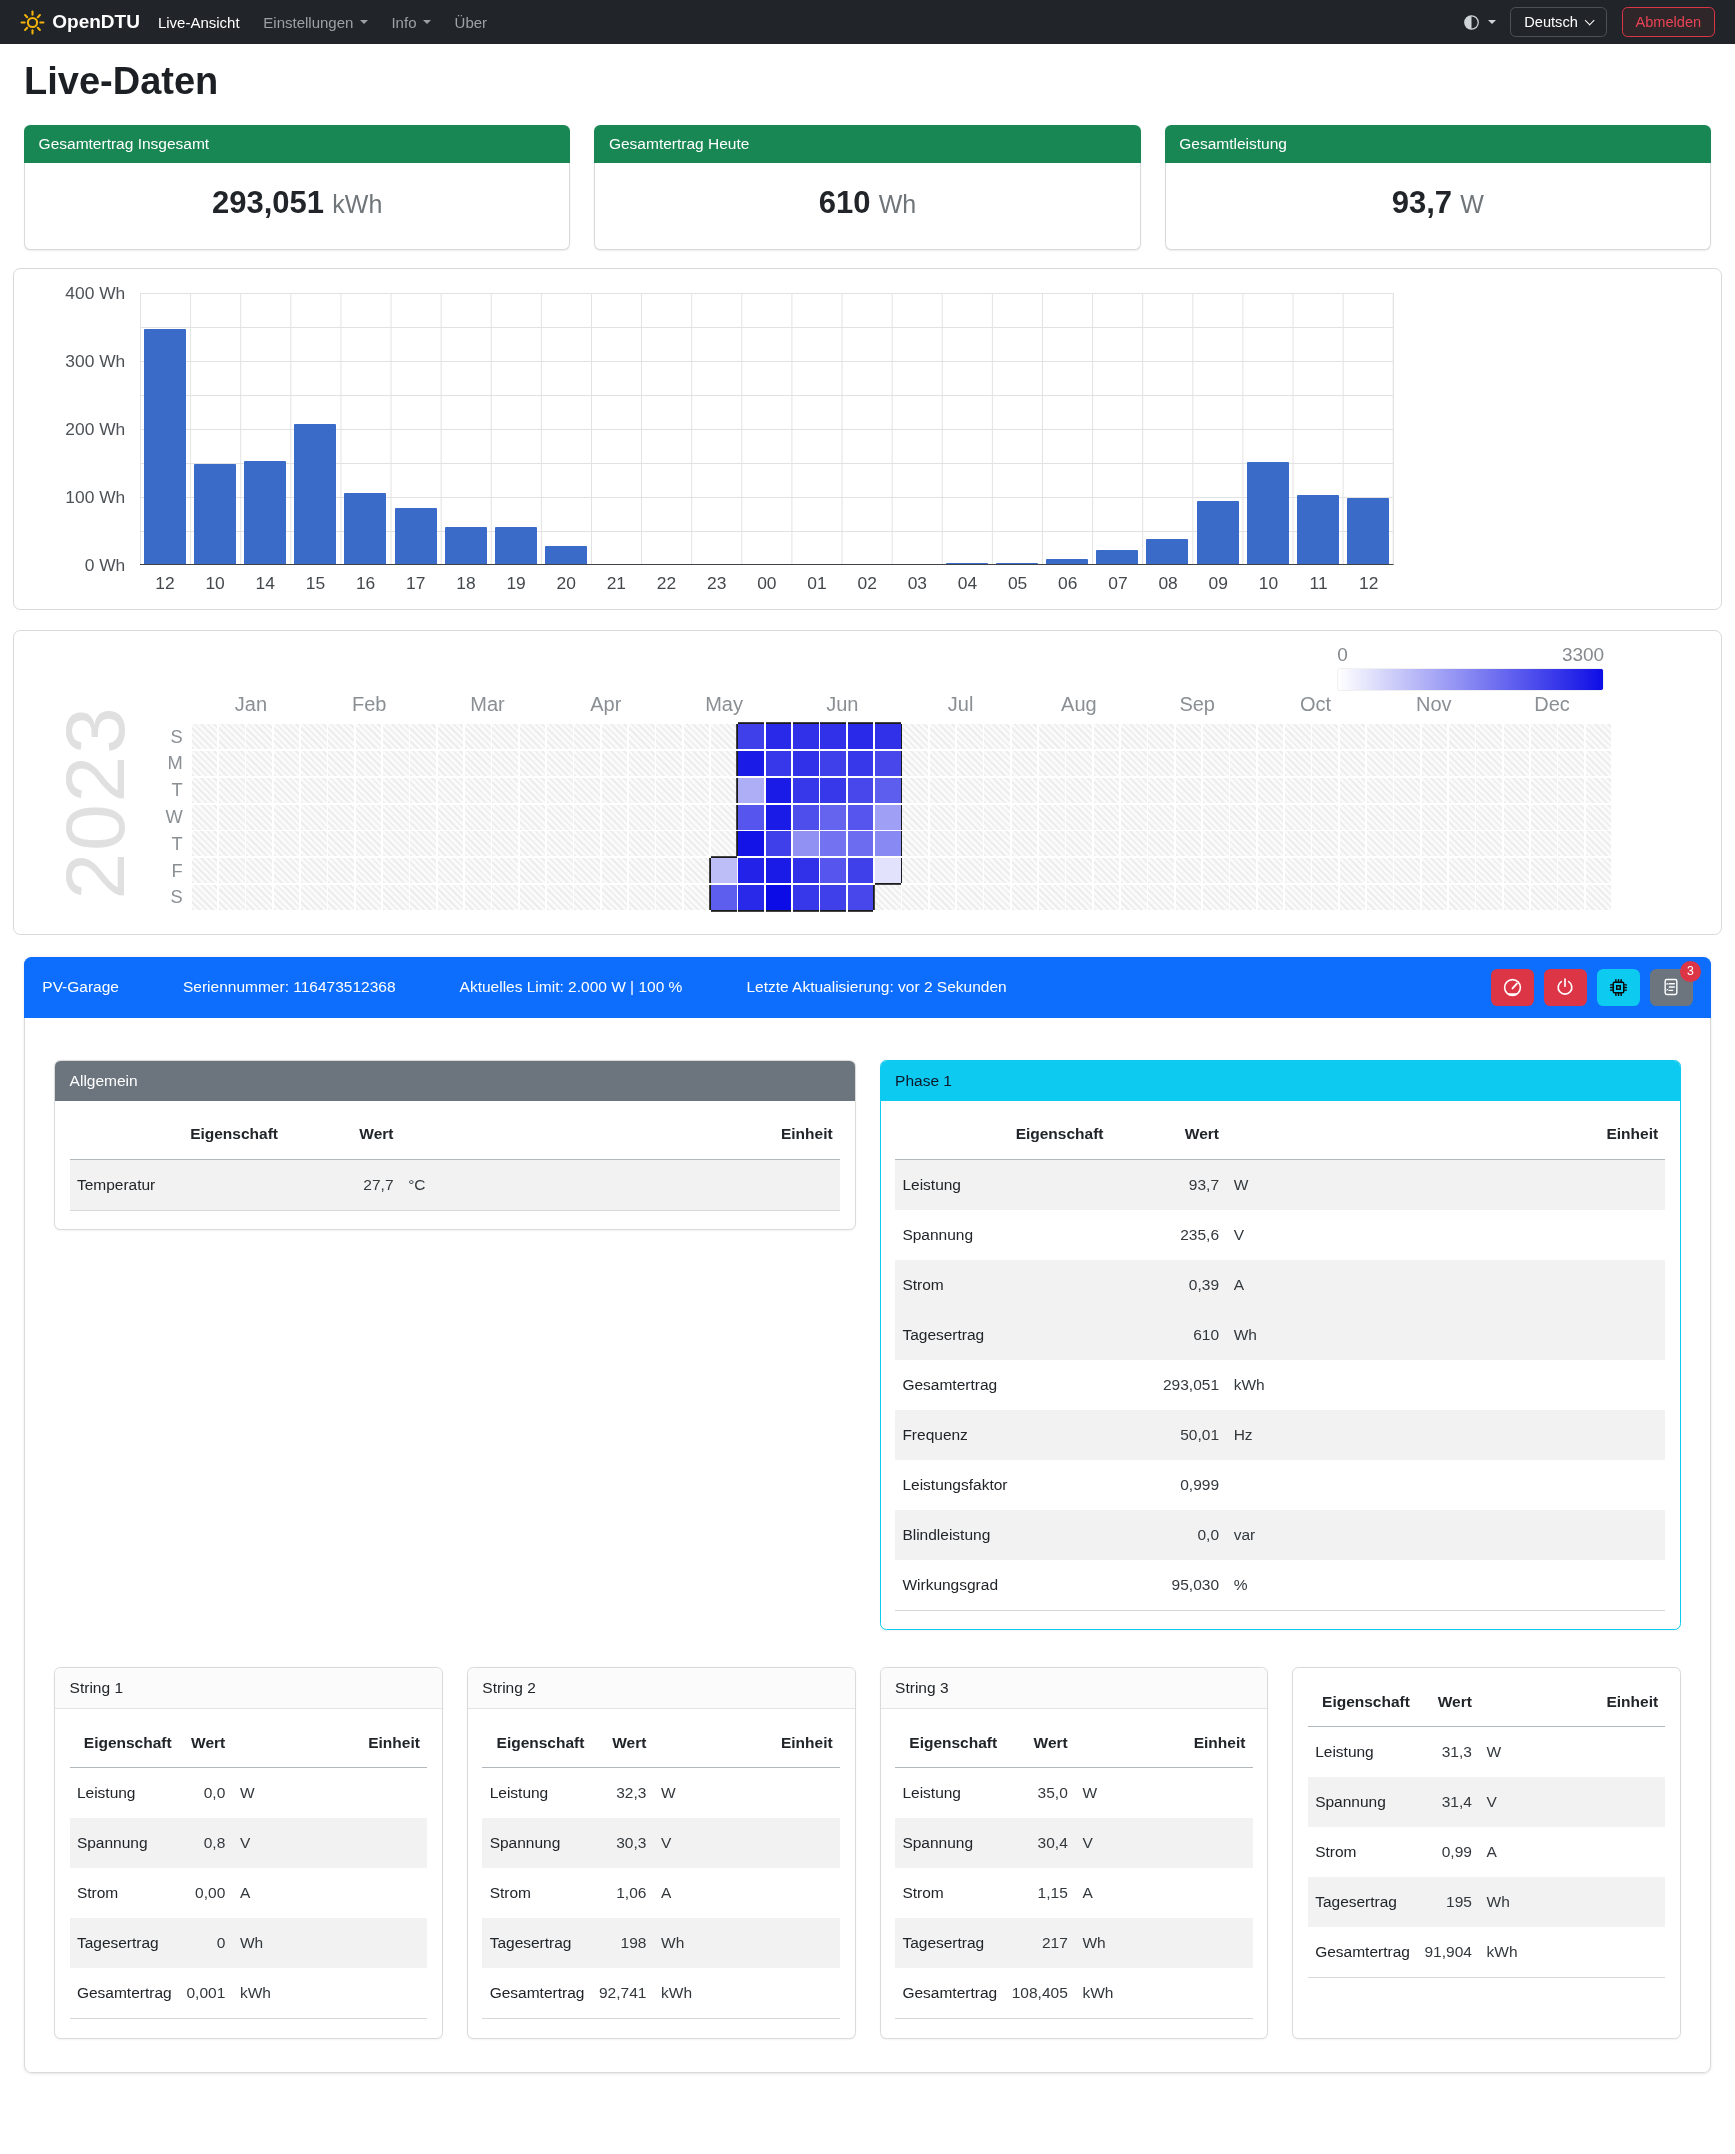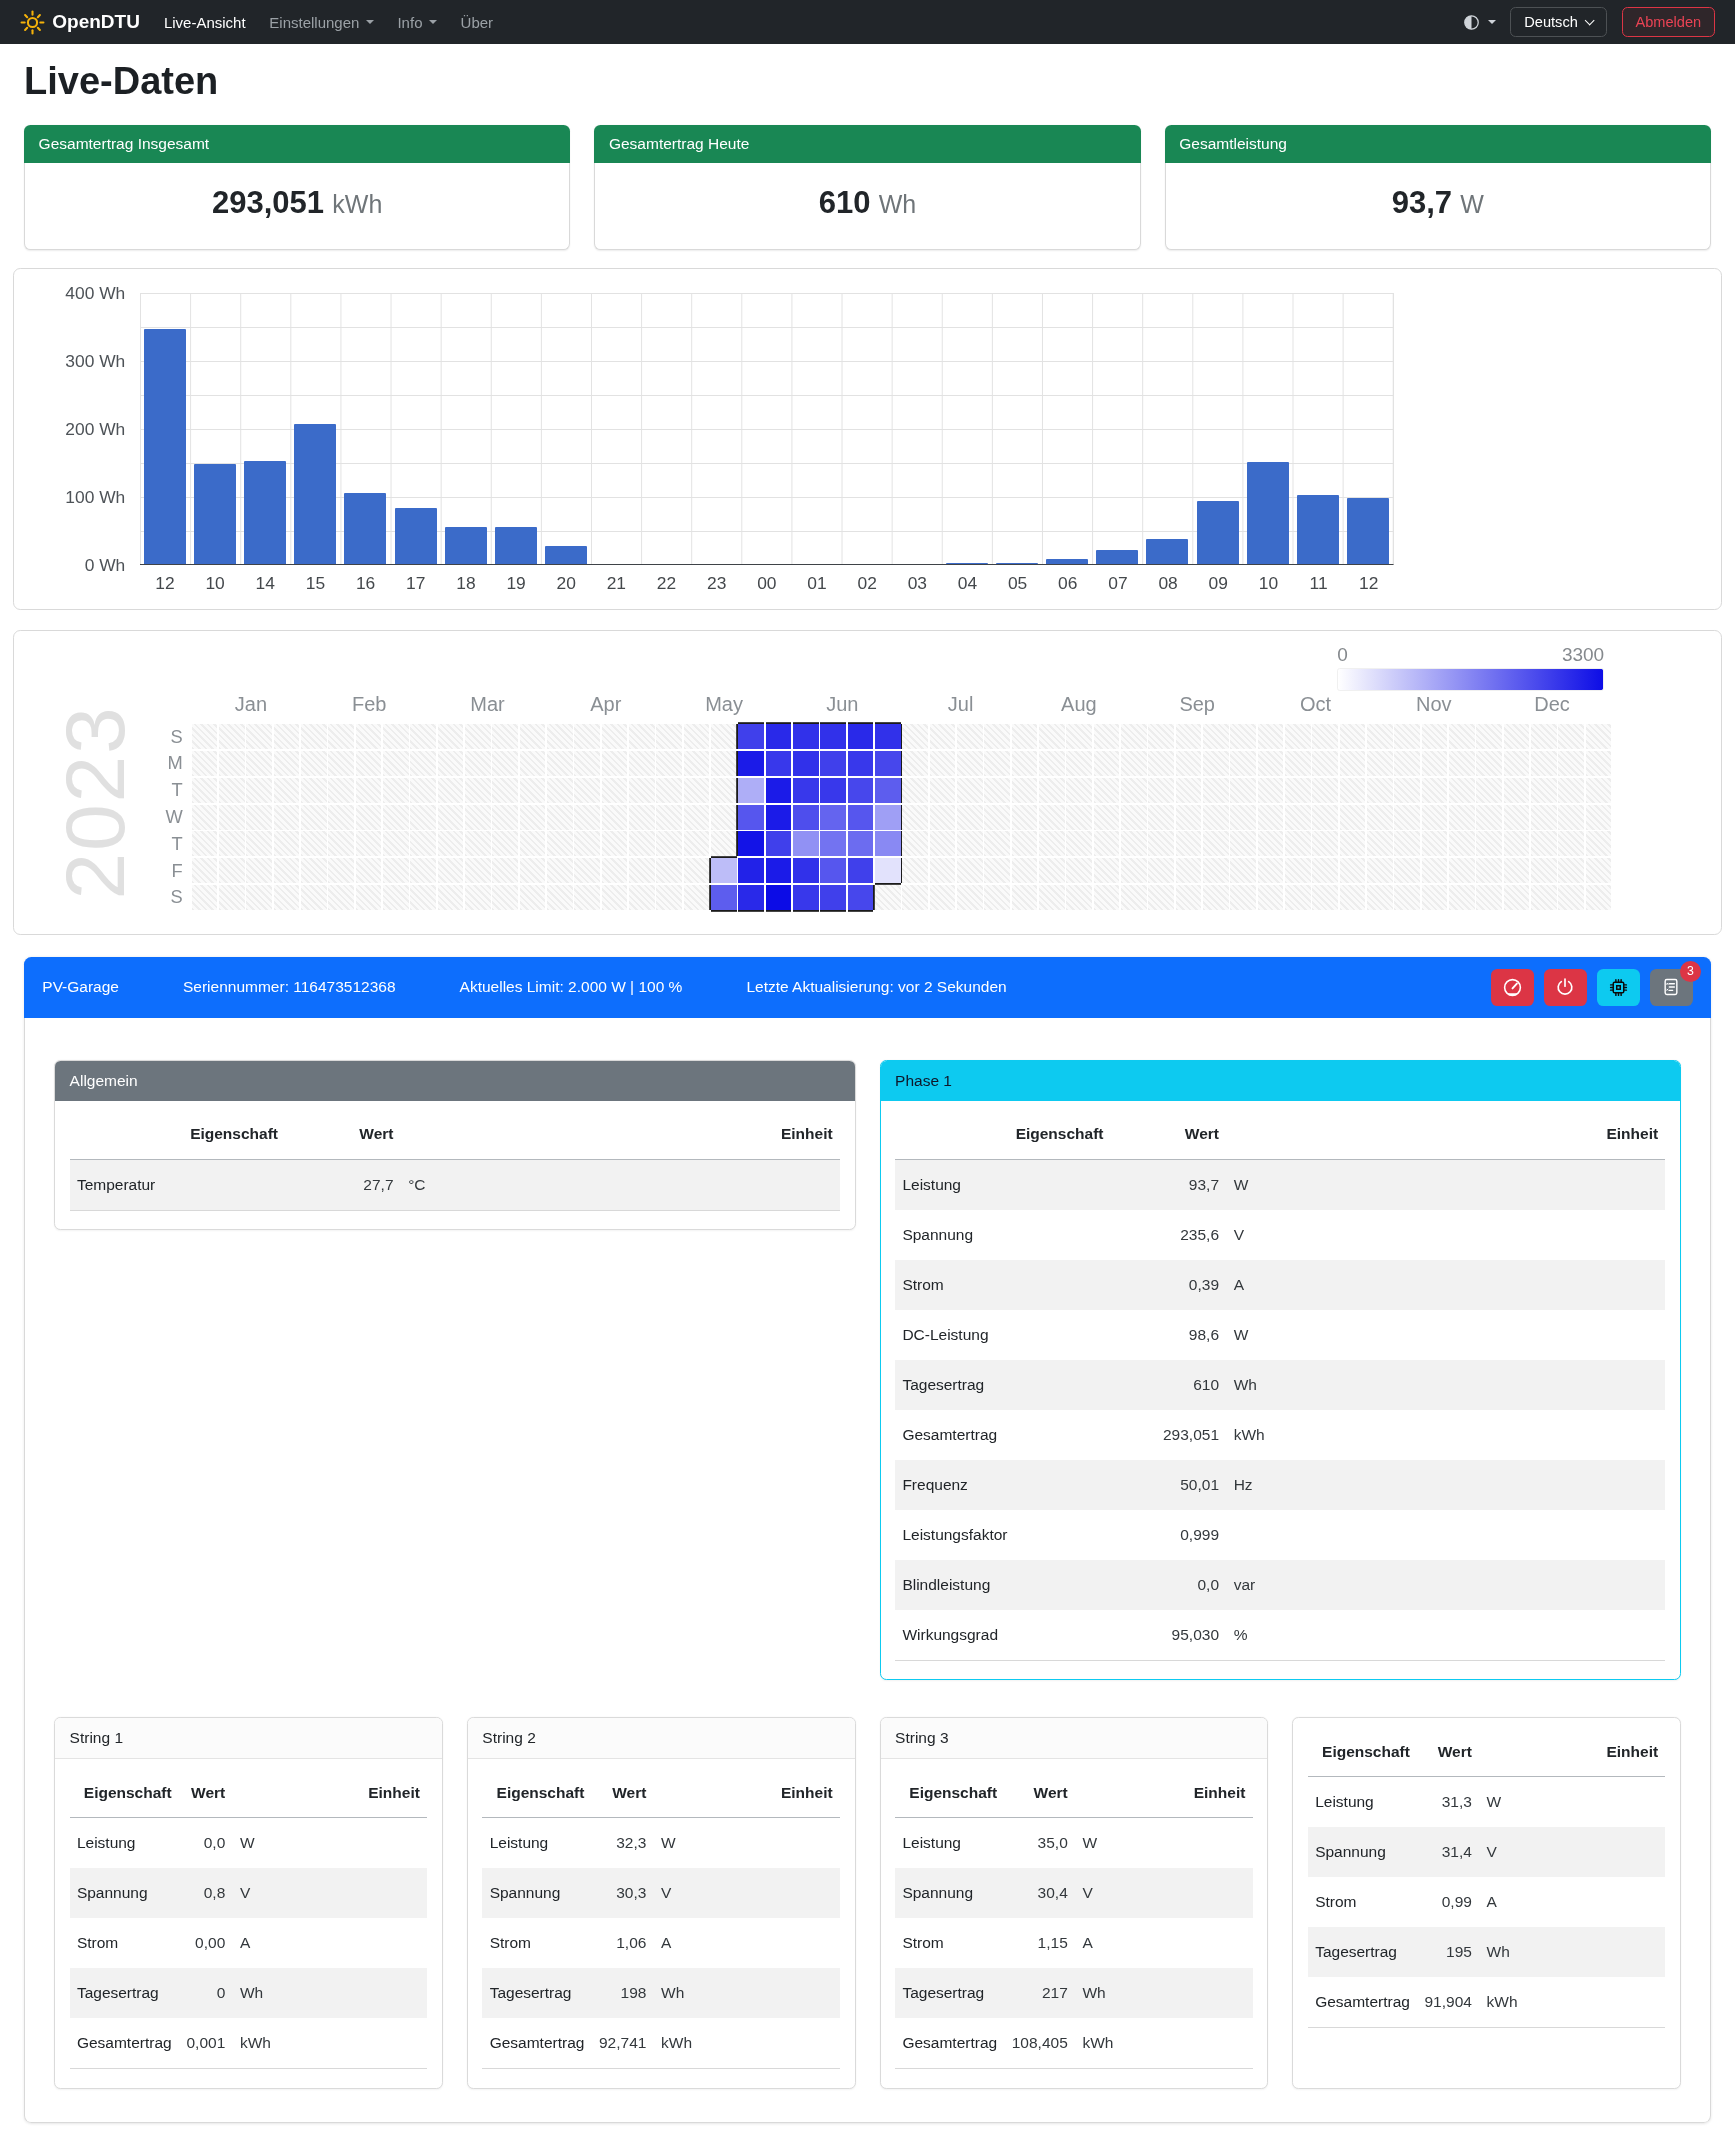--- a/index.html
+++ b/index.html
@@ -10,21 +10,21 @@
     width: 1735px;
   }
   
   .navbar {
     background: #212529;
     height: 44px;
     display: flex;
     align-items: center;
     padding: 0 20px;
   }
-  .brand { display: flex; align-items: center; gap: 7.3px; color: #fff; font-size: 19px; font-weight: bold; margin-right: 14px; }
+  .brand { display: flex; align-items: center; gap: 7.3px; color: #fff; font-size: 19px; font-weight: bold; margin-right: 8px; }
   .nav-items { display: flex; align-items: center; gap: 3.7px; }
   .nav-link { font-size: 15px; color: #9ba1a6; padding: 7.3px 10px; cursor: pointer; display: flex; align-items: center; }
   .nav-link.active { color: #fff; }
   .caret { display: inline-block; width: 0; height: 0; border-left: 4.1px solid transparent; border-right: 4.1px solid transparent; border-top: 4.6px solid currentColor; margin-left: 6.4px; }
   .nav-right { margin-left: auto; display: flex; align-items: center; gap: 14.6px; }
   .theme-toggle { display: flex; align-items: center; color: #cfd4d9; cursor: pointer; }
   .lang-btn { background: transparent; border: 0.9px solid #4d5154; border-radius: 5.5px; color: #fff; font-size: 14.6px; padding: 6.4px 12.8px; display: flex; align-items: center; cursor: pointer; font-family: inherit; }
   .chev { width: 7.3px; height: 7.3px; border-right: 1.8px solid #fff; border-bottom: 1.8px solid #fff; transform: rotate(45deg); display: inline-block; margin-left: 8.2px; margin-top: -3.7px; }
   .logout-btn { background: rgba(220,53,69,0.08); border: 0.9px solid #dc3545; border-radius: 5.5px; color: #ea4354; font-size: 14.6px; padding: 6.4px 12.8px; cursor: pointer; font-family: inherit; }
   
@@ -794,25 +794,20 @@
                 <tr>
                   <td class="prop">Spannung</td>
                   <td class="val">235,6</td>
                   <td class="unit">V</td>
                 </tr>
                 <tr class="shade">
                   <td class="prop">Strom</td>
                   <td class="val">0,39</td>
                   <td class="unit">A</td>
                 </tr>
-                <tr>
-                  <td class="prop">DC-Leistung</td>
-                  <td class="val">98,6</td>
-                  <td class="unit">W</td>
-                </tr>
                 <tr class="shade">
                   <td class="prop">Tagesertrag</td>
                   <td class="val">610</td>
                   <td class="unit">Wh</td>
                 </tr>
                 <tr>
                   <td class="prop">Gesamtertrag</td>
                   <td class="val">293,051</td>
                   <td class="unit">kWh</td>
                 </tr>

